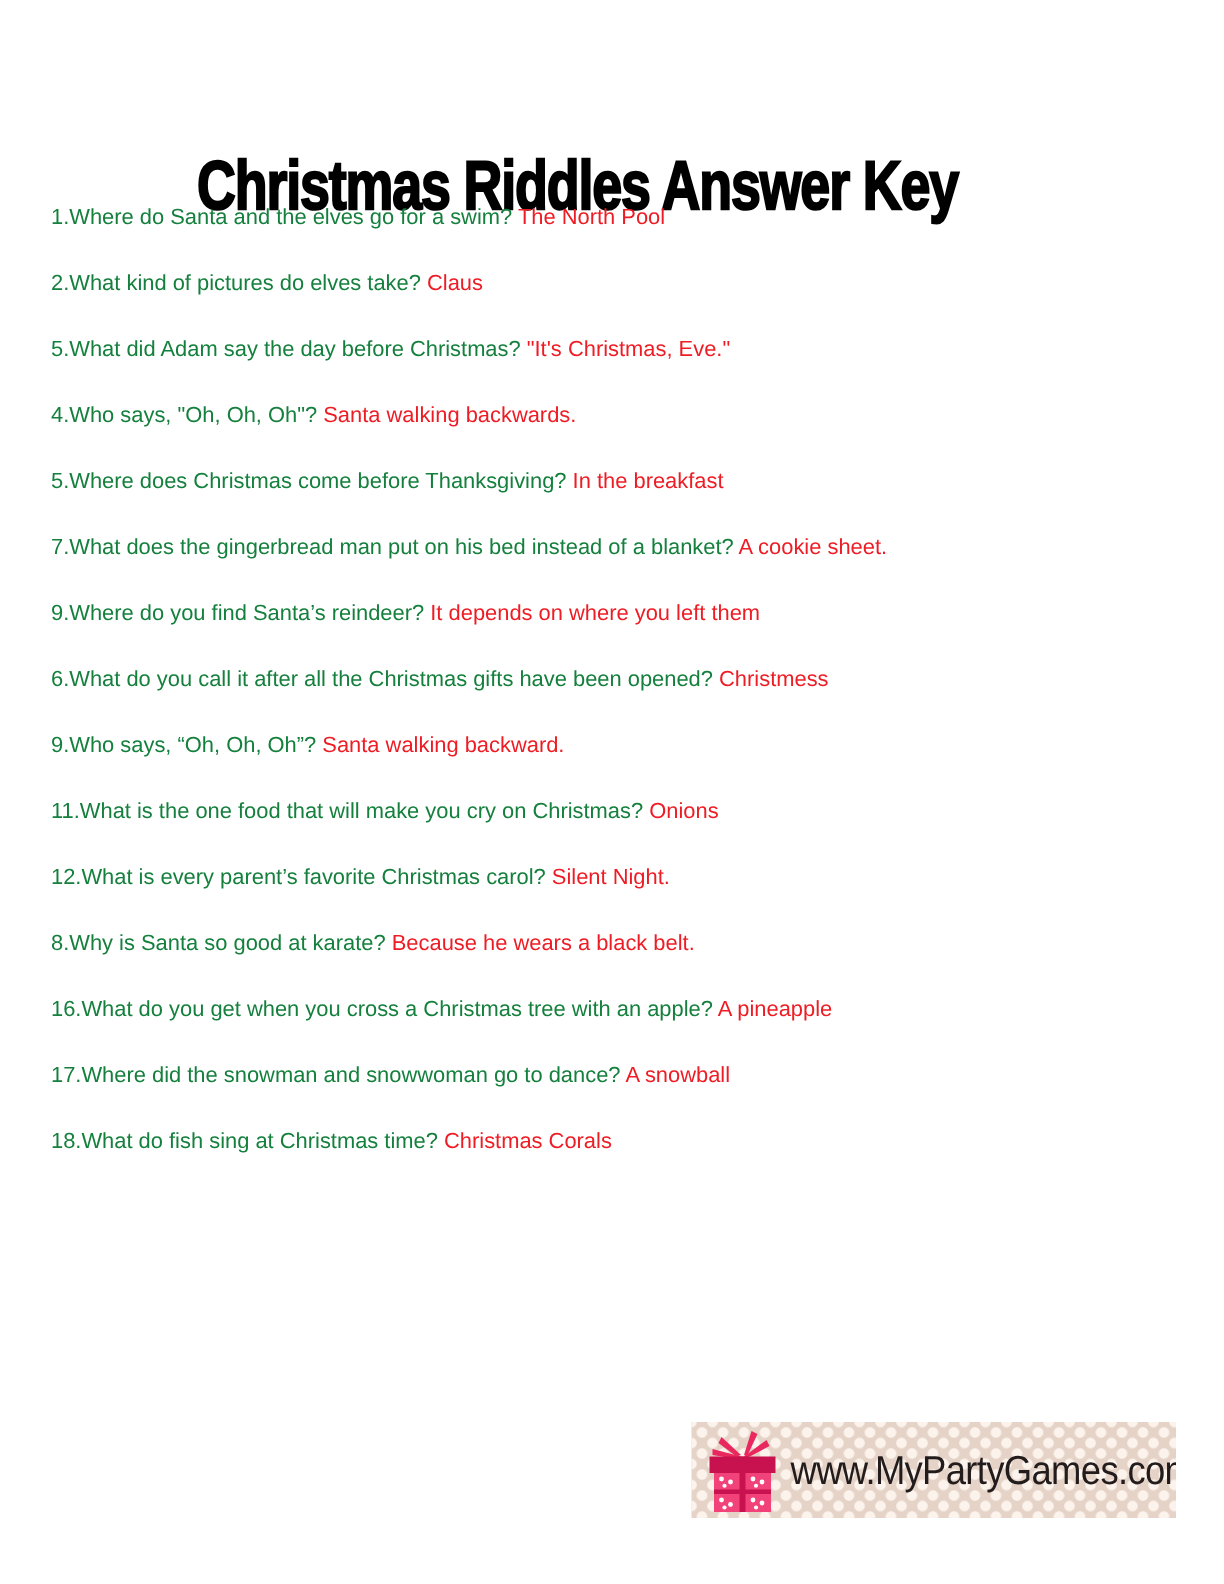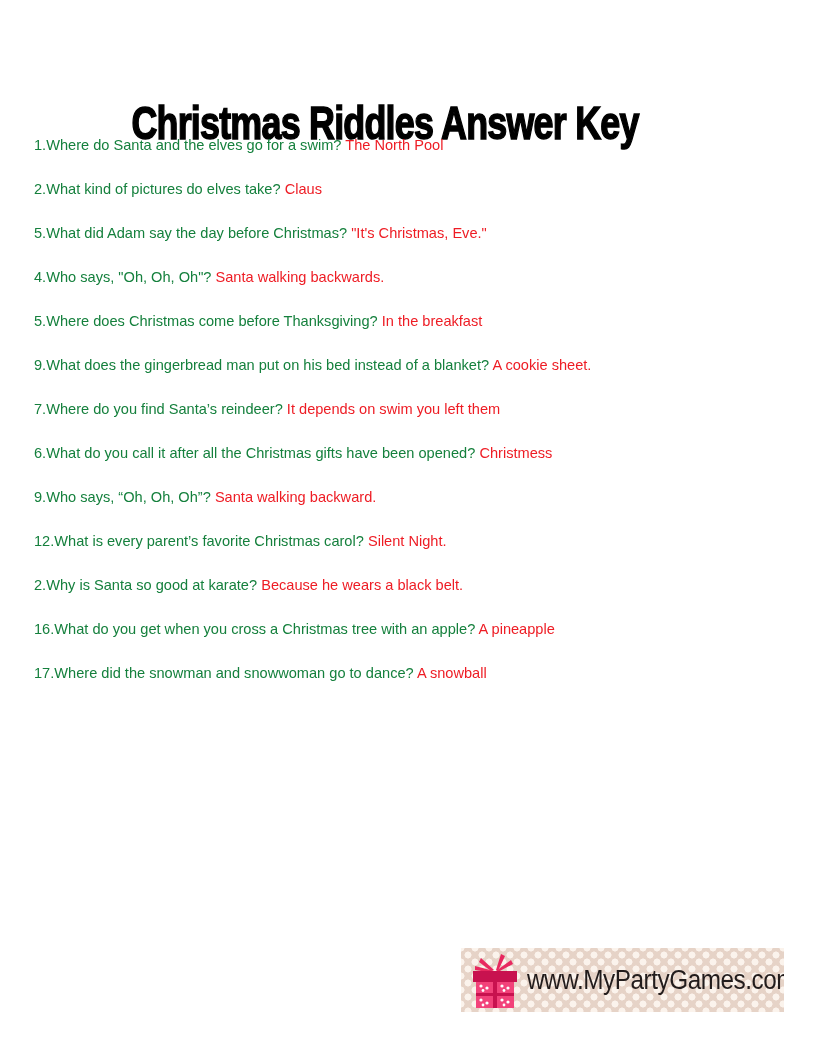--- a/index.html
+++ b/index.html
@@ -90,28 +90,30 @@
 <body>
 
 <h1 class="title">Christmas Riddles Answer Key</h1>
 
 <ol class="riddles">
   <li class="riddle"><span class="q">1.Where do Santa and the elves go for a swim?</span> <span class="a">The North Pool</span></li>
   <li class="riddle"><span class="q">2.What kind of pictures do elves take?</span> <span class="a">Claus</span></li>
   <li class="riddle"><span class="q">5.What did Adam say the day before Christmas? </span> <span class="a">"It's Christmas, Eve."</span></li>
   <li class="riddle"><span class="q">4.Who says, "Oh, Oh, Oh"?</span> <span class="a">Santa walking backwards.</span></li>
   <li class="riddle"><span class="q">5.Where does Christmas come before Thanksgiving?</span> <span class="a">In the breakfast</span></li>
-  <li class="riddle"><span class="q">9.What does the gingerbread man put on his bed instead of a blanket?</span> <span class="a">A cookie sheet.</span></li>
-  <li class="riddle"><span class="q">7.Where do you find Santa’s reindeer?</span> <span class="a">It depends on swim you left them</span></li>
+  <li class="riddle"><span class="q">7.What does the gingerbread man put on his bed instead of a blanket?</span> <span class="a">A cookie sheet.</span></li>
+  <li class="riddle"><span class="q">9.Where do you find Santa’s reindeer?</span> <span class="a">It depends on where you left them</span></li>
   <li class="riddle"><span class="q">6.What do you call it after all the Christmas gifts have been opened?</span> <span class="a">Christmess</span></li>
   <li class="riddle"><span class="q">9.Who says, “Oh, Oh, Oh”?</span> <span class="a">Santa walking backward.</span></li>
+  <li class="riddle"><span class="q">11.What is the one food that will make you cry on Christmas?</span> <span class="a">Onions</span></li>
   <li class="riddle"><span class="q">12.What is every parent’s favorite Christmas carol?</span> <span class="a">Silent Night.</span></li>
-  <li class="riddle"><span class="q">2.Why is Santa so good at karate?</span> <span class="a">Because he wears a black belt.</span></li>
+  <li class="riddle"><span class="q">8.Why is Santa so good at karate?</span> <span class="a">Because he wears a black belt.</span></li>
   <li class="riddle"><span class="q">16.What do you get when you cross a Christmas tree with an apple?</span> <span class="a">A pineapple</span></li>
   <li class="riddle"><span class="q">17.Where did the snowman and snowwoman go to dance?</span> <span class="a">A snowball</span></li>
+  <li class="riddle"><span class="q">18.What do fish sing at Christmas time?</span> <span class="a">Christmas Corals</span></li>
 </ol>
 
 <div class="logo">
   <svg class="gift" viewBox="0 0 56 58" xmlns="http://www.w3.org/2000/svg">
 
     <path d="M27 18 L14 6 L12 10 L24 19 Z" fill="#e8285f"></path>
     <path d="M29 18 L34 2 L38 4 L31 19 Z" fill="#e8285f"></path>
     <path d="M29 19 L44 8 L46 12 L31 20 Z" fill="#e8285f"></path>
     <path d="M27 19 L8 14 L8 18 L26 21 Z" fill="#e8285f"></path>
 

